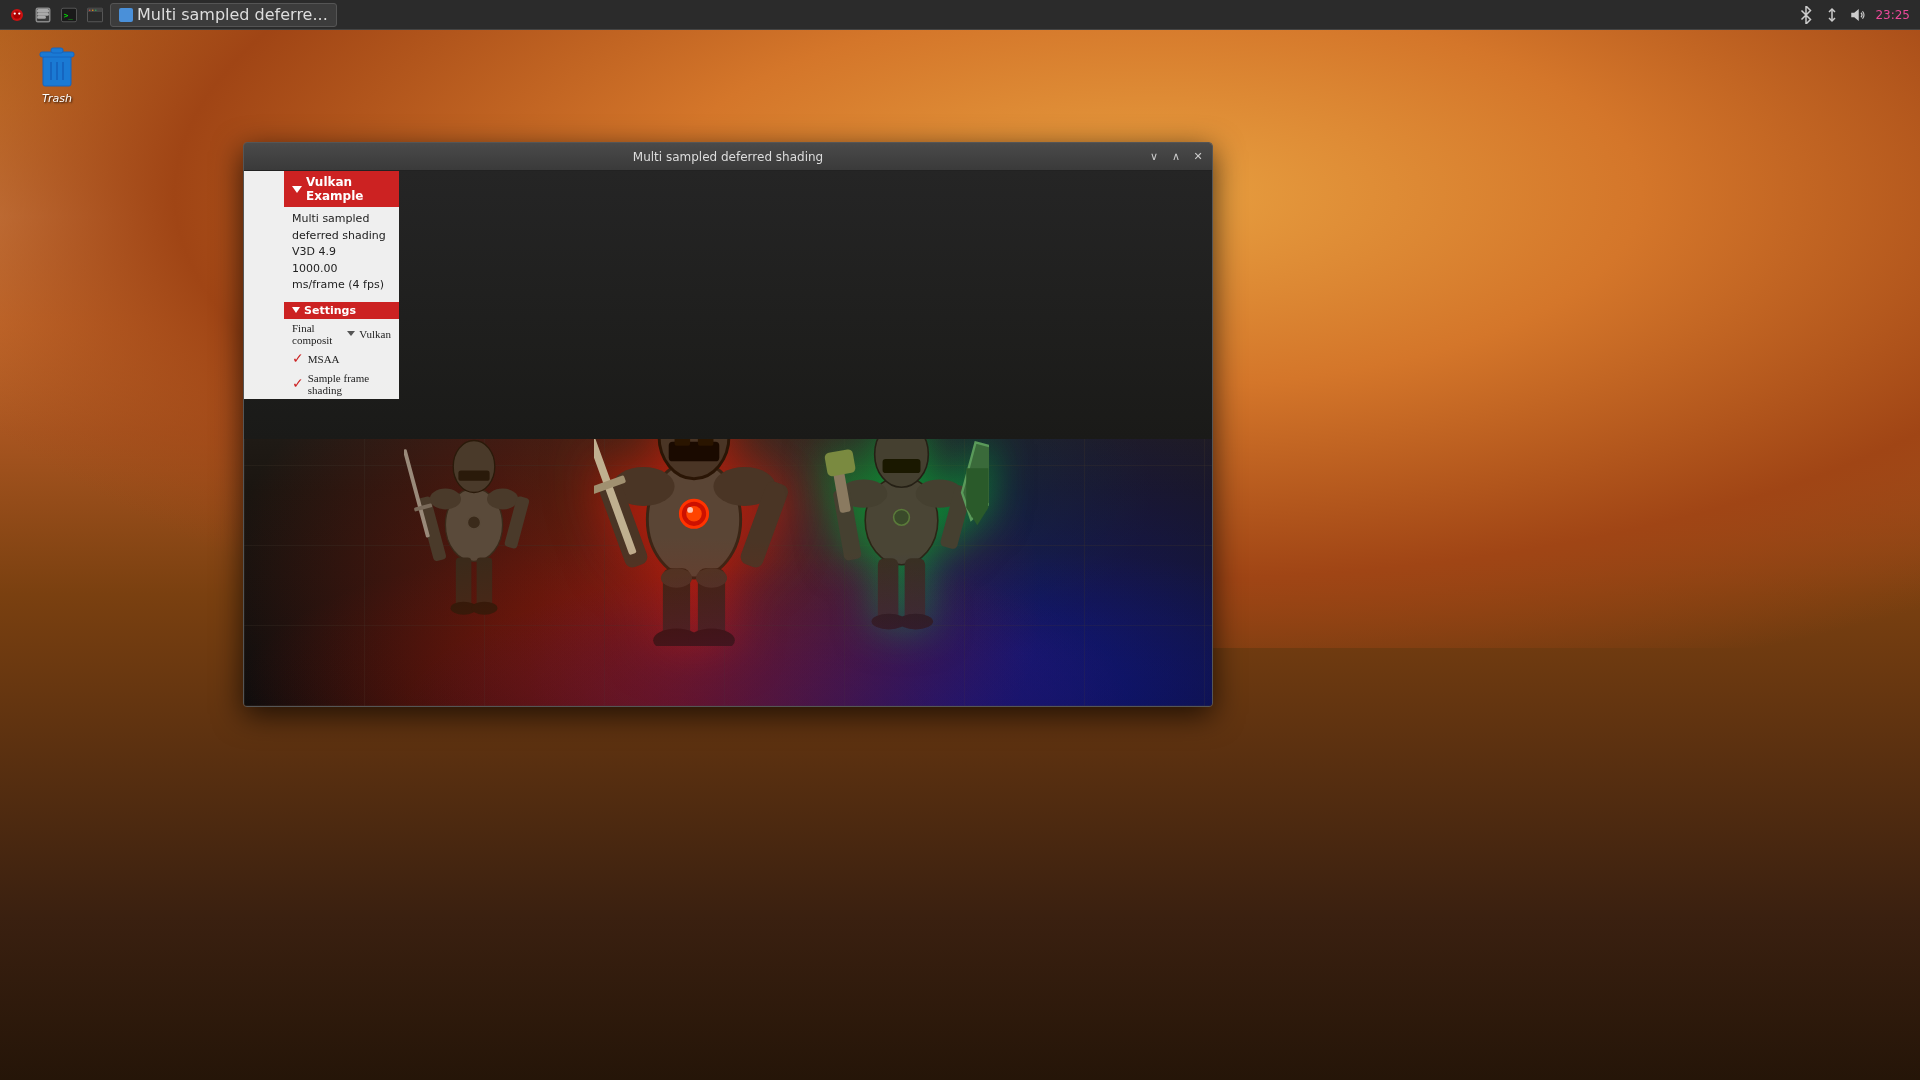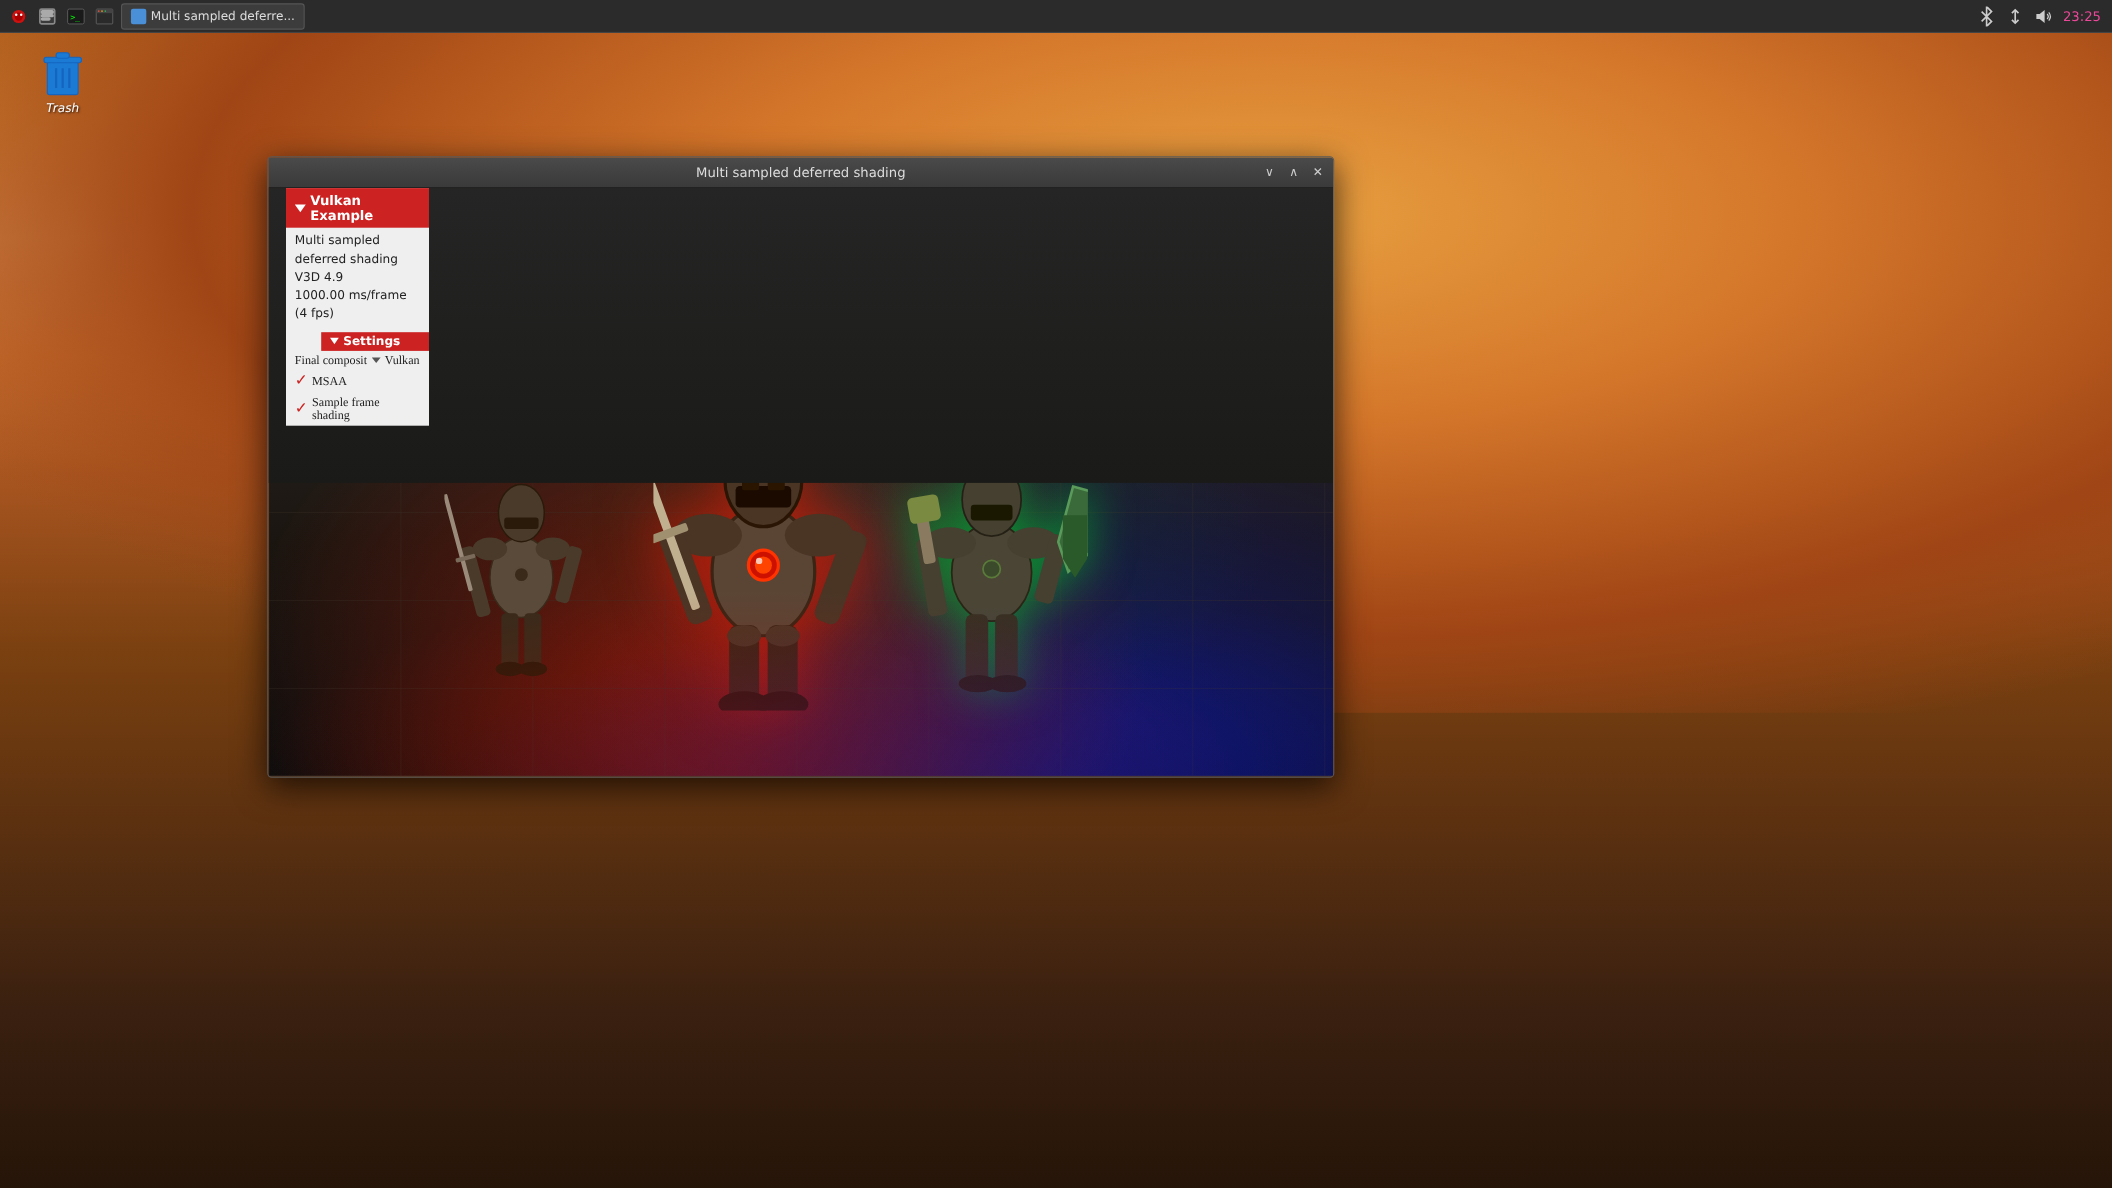--- a/index.html
+++ b/index.html
@@ -80,21 +80,21 @@
     .taskbar-window-btn {
       display: flex;
       align-items: center;
       gap: 4px;
       padding: 2px 8px;
       background: #3c3c3c;
       border: 1px solid #555;
       border-radius: 3px;
       cursor: pointer;
       color: #ddd;
-      font-size: 11px;
+      font-size: 16px;
       height: 24px;
     }
 
     .taskbar-window-btn .win-icon {
       width: 14px;
       height: 14px;
       background: #4a90d9;
       border-radius: 2px;
       display: flex;
       align-items: center;
@@ -194,26 +194,27 @@
     .window-content {
       display: flex;
       height: calc(100% - 28px);
       position: relative;
     }
 
     
     .sidebar-panel {
       position: absolute;
       top: 0;
-      left: 16px;
-      width: 130px;
+      left: 0;
+      width: 155px;
       background: rgba(255,255,255,0.93);
       z-index: 10;
       font-size: 12px;
       color: #222;
+      padding-left: 40px;
     }
 
     .sidebar-header {
       background: #cc2222;
       color: white;
       padding: 4px 8px;
       display: flex;
       align-items: center;
       gap: 4px;
       font-weight: bold;
@@ -241,21 +242,20 @@
     .settings-header {
       background: #cc2222;
       color: white;
       padding: 2px 8px;
       display: flex;
       align-items: center;
       gap: 4px;
       margin-top: 4px;
       font-weight: bold;
       font-size: 11px;
-      margin-left: 32px;
     }
 
     .settings-header .triangle {
       width: 0;
       height: 0;
       border-left: 4px solid transparent;
       border-right: 4px solid transparent;
       border-top: 6px solid white;
       display: inline-block;
     }

